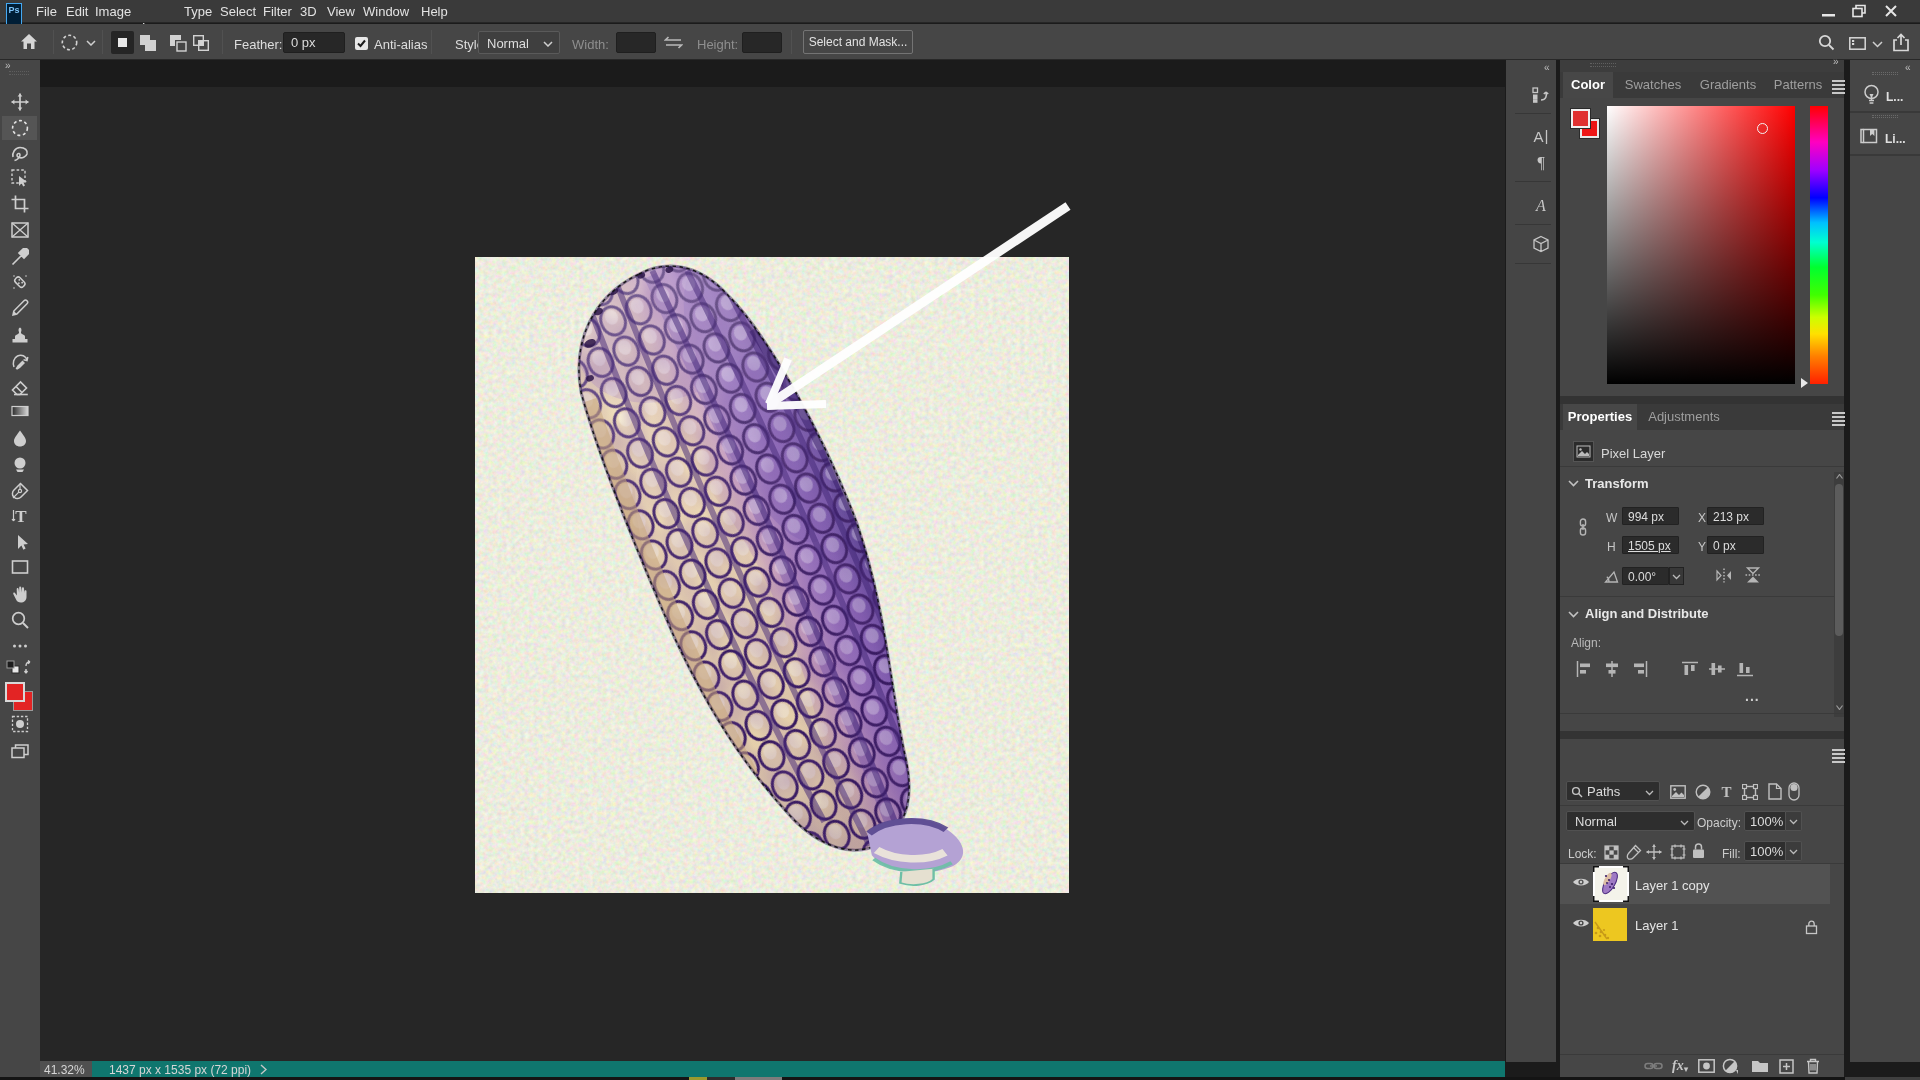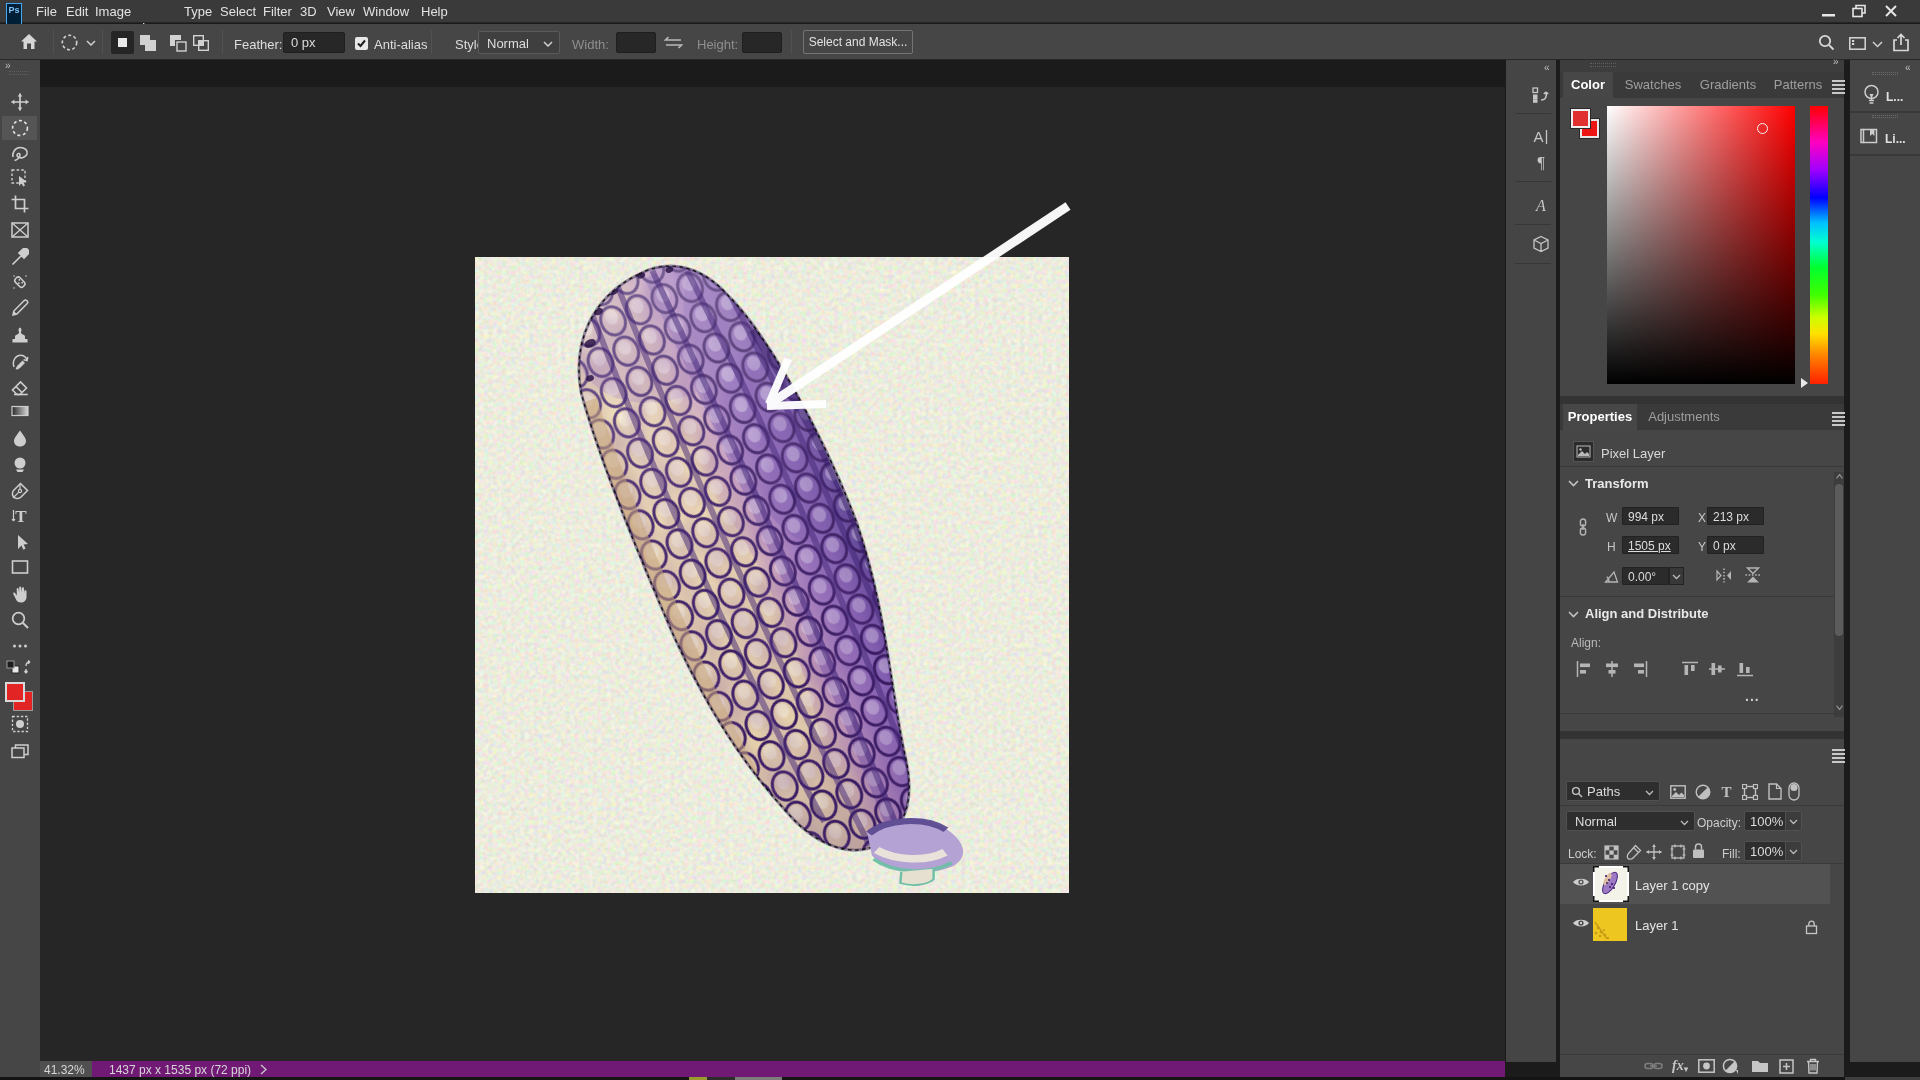--- a/index.html
+++ b/index.html
@@ -19,21 +19,21 @@
 .obdim { color:#8e8e8e; }
 .obinput { position:absolute; background:#272727; border:1px solid #1f1f1f; border-radius:2px; color:#dcdcdc; font-size:13px; }
 .sep { position:absolute; top:6px; width:1px; height:24px; background:#383838; border-right:1px solid #515151; }
 
 
 #tabbar { position:absolute; left:40px; top:60px; width:1465px; height:27px; background:#383838; }
 #doctab { position:absolute; left:2px; top:0px; width:306px; height:27px; background:#4b4b4b; color:#dcdcdc; font-size:12px; font-weight:bold; line-height:27px; padding-left:10px; }
 
 
 #canvas { position:absolute; left:40px; top:87px; width:1465px; height:974px; background:#262626; overflow:hidden; }
-#statusbar { position:absolute; left:40px; top:1061px; width:1465px; height:16px; background:#701a75; color:#d6d6d6; font-size:12px; }
+#statusbar { position:absolute; left:40px; top:1061px; width:1465px; height:16px; background:#0f766e; color:#d6d6d6; font-size:12px; }
 
 
 #toolbar { position:absolute; left:0; top:60px; width:40px; height:1017px; background:#464646; }
 .tool { position:absolute; left:11px; width:18px; height:18px; }
 
 
 #iconstrip { position:absolute; left:1506px; top:60px; width:50px; height:1002px; background:#454545; }
 #panelcol { position:absolute; left:1560px; top:60px; width:284px; height:1017px; background:#464646; }
 #rightstrip { position:absolute; left:1850px; top:60px; width:70px; height:1002px; background:#464646; }
 #appbg-rightgap { position:absolute; left:1505px; top:60px; width:415px; height:1020px; background:#333333; z-index:-1;}

